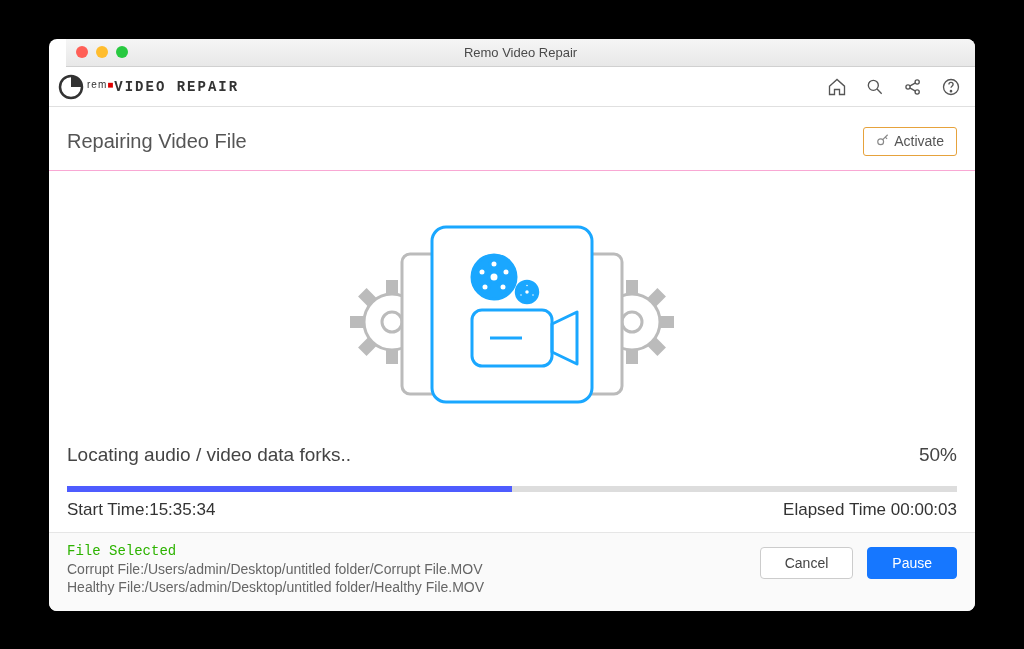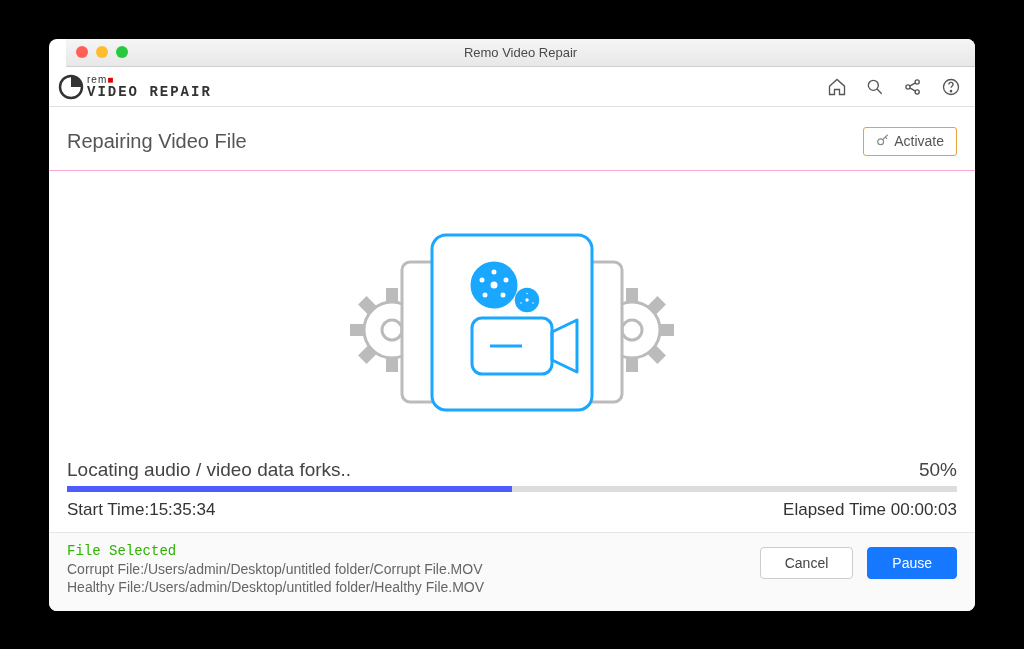--- a/index.html
+++ b/index.html
@@ -47,21 +47,21 @@
     .header {
       display: flex;
       align-items: center;
       justify-content: space-between;
       padding: 4px 14px 2px 8px;
       border-bottom: 1px solid #e0e0e0;
       height: 40px;
     }
     .logo { display: flex; align-items: center; gap: 2px; }
     .logo-icon svg { display: block; }
-    .logo-text { display: flex; flex-direction: column; line-height: 1; }
+    .logo-text { display: flex; flex-direction: row; line-height: 1; }
     .logo-brand { font-size: 10px; letter-spacing: 1px; color: #333; }
     .logo-brand .dot { color: #d00; }
     .logo-app { font-size: 14px; letter-spacing: 2px; color: #333; font-family: "Courier New", monospace; font-weight: bold; }
     .header-icons { display: flex; align-items: center; gap: 18px; }
     .header-icons .hicon { width: 20px; height: 20px; display: flex; align-items: center; justify-content: center; cursor: pointer; }
     .subheader {
       display: flex;
       justify-content: space-between;
       align-items: center;
       padding: 20px 18px 14px 18px;
@@ -87,21 +87,21 @@
       justify-content: center;
       padding: 20px 0 10px 0;
     }
     .progress-section { padding: 0 18px; }
     .status-row {
       display: flex;
       justify-content: space-between;
       align-items: center;
       font-size: 19px;
       color: #444;
-      margin-bottom: 5px;
+      margin-bottom: 20px;
     }
     .progress-bar-bg {
       height: 6px;
       background: #ddd;
       width: 100%;
       overflow: hidden;
     }
     .progress-bar-fill {
       height: 100%;
       background: #4e5cff;

